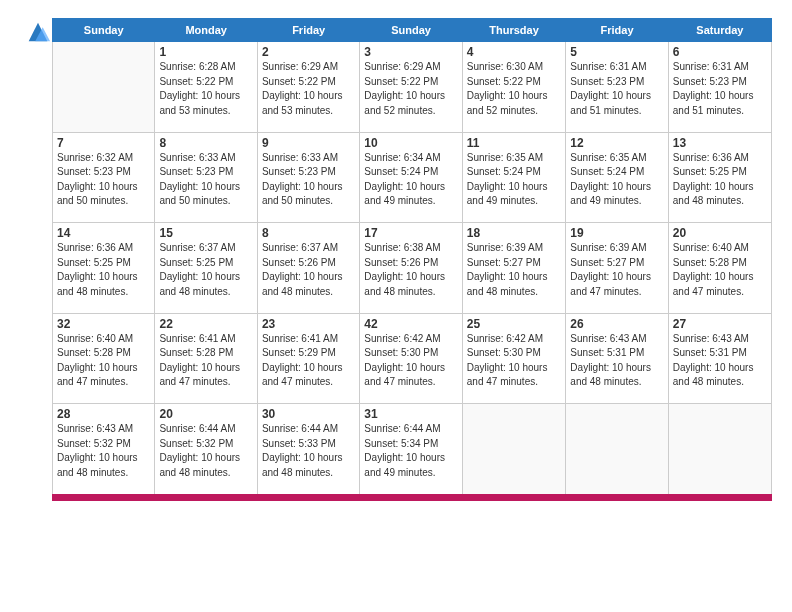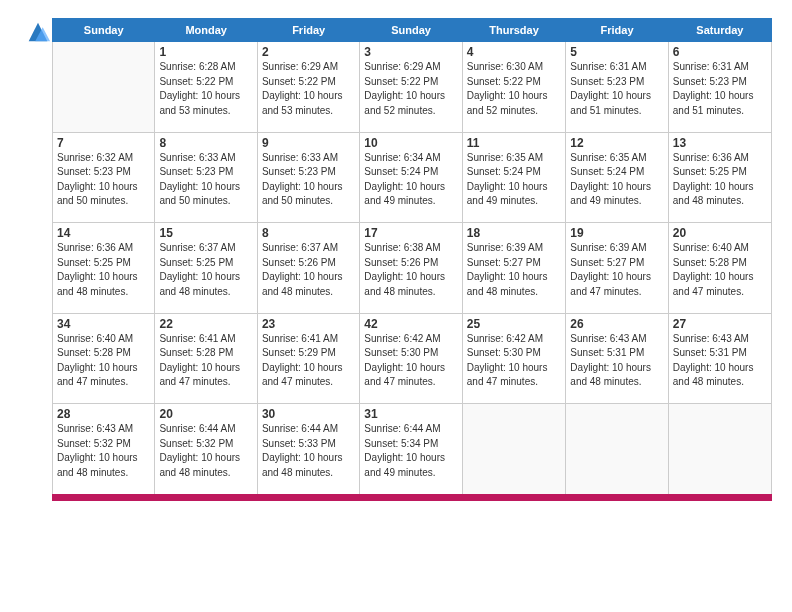--- a/index.html
+++ b/index.html
@@ -219,21 +219,21 @@
             <span class="day-num">19</span>
             <div class="day-info">Sunrise: 6:39 AM<br>Sunset: 5:27 PM<br>Daylight: 10 hours<br>and 47 minutes.</div>
           </td>
           <td>
             <span class="day-num">20</span>
             <div class="day-info">Sunrise: 6:40 AM<br>Sunset: 5:28 PM<br>Daylight: 10 hours<br>and 47 minutes.</div>
           </td>
         </tr>
         <tr>
           <td>
-            <span class="day-num">34</span>
+            <span class="day-num">32</span>
             <div class="day-info">Sunrise: 6:40 AM<br>Sunset: 5:28 PM<br>Daylight: 10 hours<br>and 47 minutes.</div>
           </td>
           <td>
             <span class="day-num">22</span>
             <div class="day-info">Sunrise: 6:41 AM<br>Sunset: 5:28 PM<br>Daylight: 10 hours<br>and 47 minutes.</div>
           </td>
           <td>
             <span class="day-num">23</span>
             <div class="day-info">Sunrise: 6:41 AM<br>Sunset: 5:29 PM<br>Daylight: 10 hours<br>and 47 minutes.</div>
           </td>

